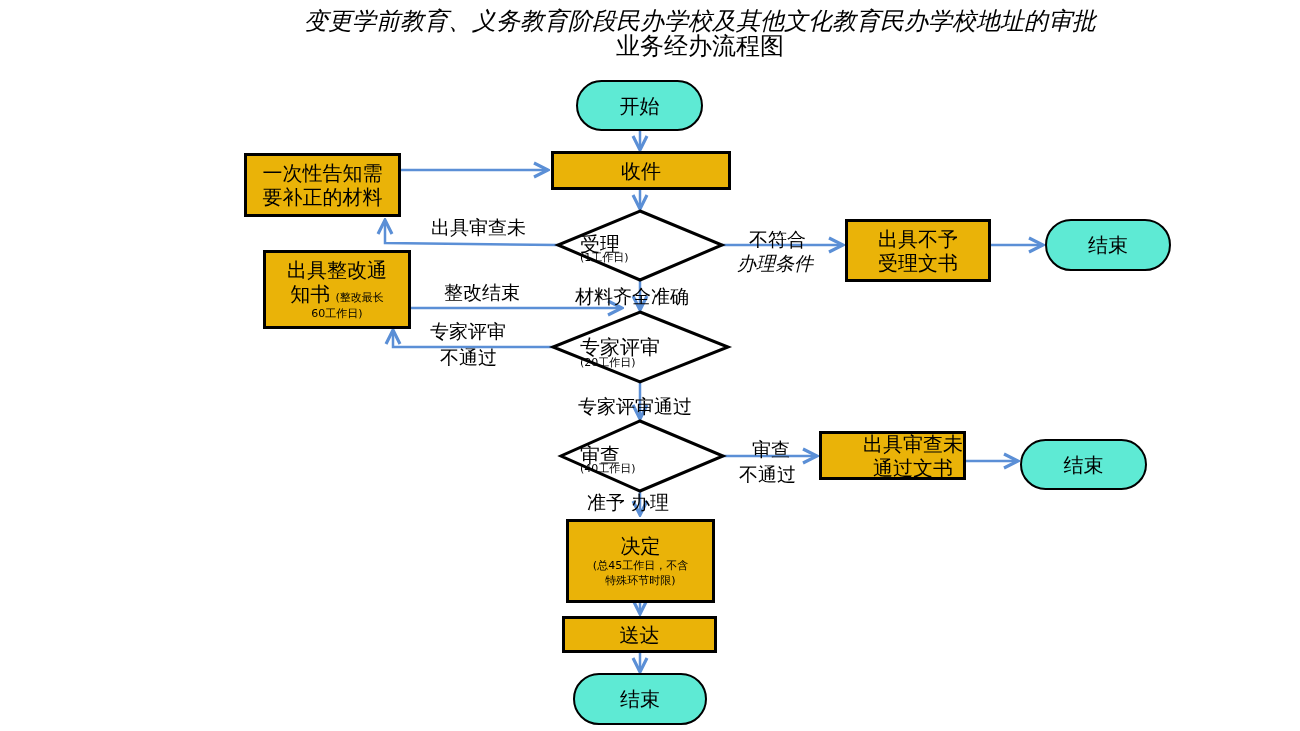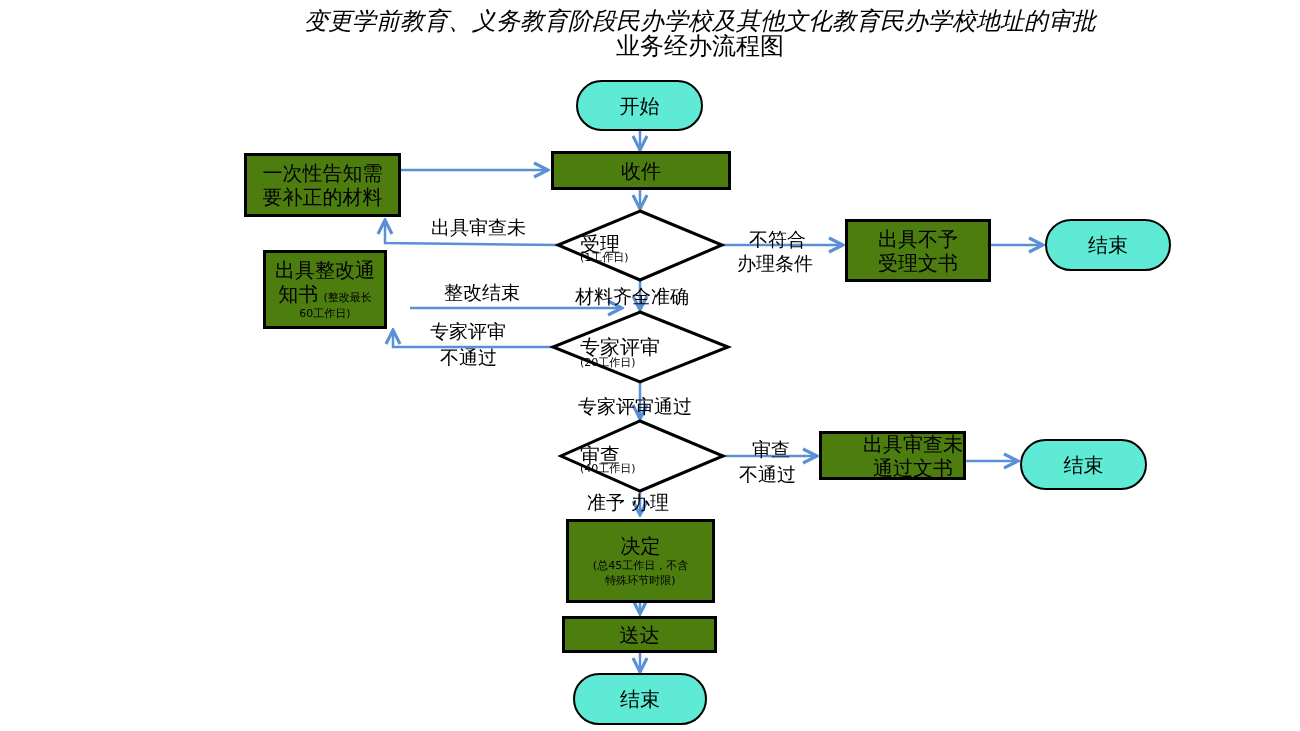--- a/index.html
+++ b/index.html
@@ -5,21 +5,21 @@
   html, body { margin:0; padding:0; background:#ffffff; }
   body { width:1300px; height:731px; position:relative; overflow:hidden;
          font-family:"DejaVu Sans", "Liberation Sans", sans-serif; color:#000; }
   .title { position:absolute; left:200px; width:1000px; text-align:center;
            font-size:24px; line-height:26px; color:#000; }
   #t1 { top:8px;font-style:italic; }
   #t2 { top:33px; }
   svg#flow { position:absolute; left:0; top:0; }
   .node { position:absolute; box-sizing:border-box; display:flex; flex-direction:column;
           align-items:center; justify-content:center; text-align:center; color:#000; }
-  .rect { border:3px solid #000; background:#4d7c0f; }
+  .rect { border:3px solid #000; background:#eab308; }
   .term { border:2.5px solid #000; border-radius:26px; background:#5eead4; }
   .lbl { font-size:20px; line-height:24px; }
   .sub { font-size:11px; line-height:15px; }
   .edge-label { position:absolute; font-size:19px; line-height:22px; color:#000; white-space:nowrap; }
   .dia-text { position:absolute; text-align:left; color:#000000; }
 </style>
 </head>
 <body>
 
 <div class="title" id="t1">变更学前教育、义务教育阶段民办学校及其他文化教育民办学校地址的审批</div>
@@ -75,21 +75,21 @@
 
 <div class="node rect" style="left:845px;top:219px;width:146px;height:63px;">
   <span class="lbl">出具不予</span>
   <span class="lbl">受理文书</span>
 </div>
 
 <div class="node term" style="left:1045px;top:219px;width:126px;height:52px;">
   <span class="lbl">结束</span>
 </div>
 
-<div class="node rect" style="left:263px;top:250px;width:124px;height:79px;">
+<div class="node rect" style="left:263px;top:250px;width:148px;height:79px;">
   <span class="lbl">出具整改通</span>
   <span>
     <span class="lbl">知书</span>
     <span class="sub">(整改最长</span>
   </span>
   <span class="sub">60工作日)</span>
 </div>
 
 <div class="dia-text" style="left:580px;top:335px;width:120px;">
   <div class="lbl">专家评审</div>
@@ -119,21 +119,21 @@
 <div class="node rect" style="left:562px;top:616px;width:155px;height:37px;">
   <span class="lbl">送达</span>
 </div>
 
 <div class="node term" style="left:573px;top:673px;width:134px;height:52px;">
   <span class="lbl">结束</span>
 </div>
 
 <div class="edge-label" style="left:431px;top:216px;">出具审查未</div>
 <div class="edge-label" style="left:749px;top:228px;">不符合</div>
-<div class="edge-label" style="left:737px;top:252px;">办理条件</div>
+<div class="edge-label" style="left:737px;top:252px;font-style:italic;">办理条件</div>
 <div class="edge-label" style="left:444px;top:281px;">整改结束</div>
 <div class="edge-label" style="left:575px;top:285px;">材料齐全准确</div>
 <div class="edge-label" style="left:430px;top:320px;">专家评审</div>
 <div class="edge-label" style="left:440px;top:346px;">不通过</div>
 <div class="edge-label" style="left:578px;top:395px;">专家评审通过</div>
 <div class="edge-label" style="left:752px;top:438px;">审查</div>
 <div class="edge-label" style="left:739px;top:463px;">不通过</div>
 <div class="edge-label" style="left:587px;top:491px;">准予 办理</div>
 
 </body></html>

